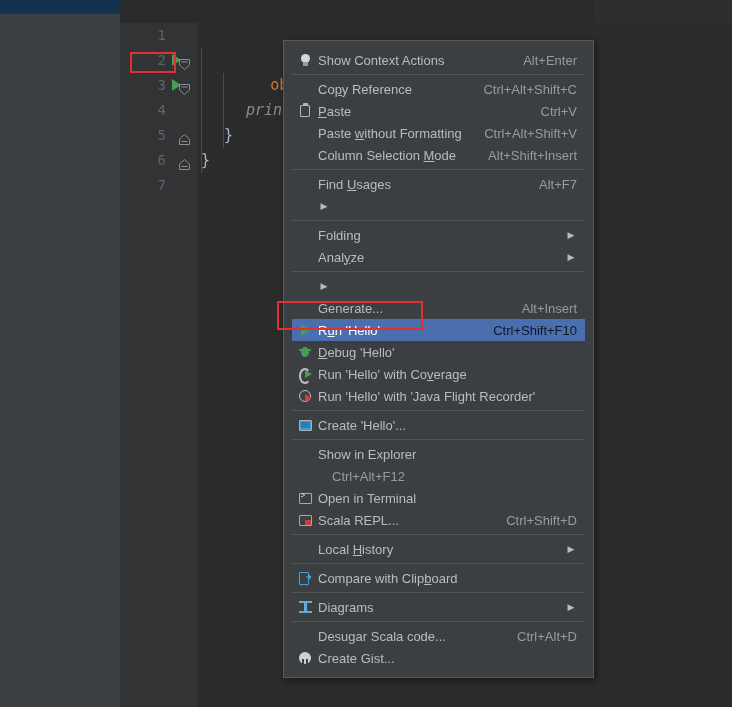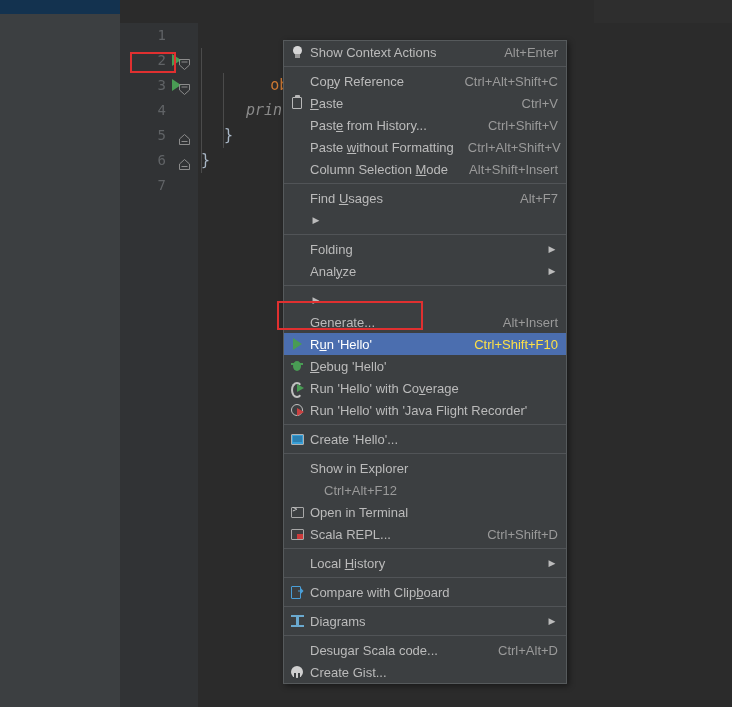--- a/index.html
+++ b/index.html
@@ -84,26 +84,26 @@
   .annot {
     position: absolute;
     border: 2px solid #e03030;
     pointer-events: none;
     z-index: 60;
   }
 
   
   .menu {
     position: absolute; left: 283px; top: 40px;
-    width: 284px;
+    width: 311px;
     background: #3c3f41;
     border: 1px solid #565a5c;
     box-shadow: 2px 2px 6px rgba(0,0,0,0.45);
     z-index: 40;
-    padding: 0;
+    padding: 8px;
   }
   .mi {
     position: relative;
     display: flex; align-items: center;
     height: 22px;
     padding: 0 8px 0 0;
     color: #bbbbbb;
     font-size: 13px;
     font-family: "Liberation Sans", sans-serif;
     cursor: default;
@@ -111,21 +111,21 @@
   .mi.selected { background: #4b6eaf; color: #ffffff; justify-content: flex-end; }
   .mi .ic {
     flex: 0 0 26px; width: 26px; height: 22px;
     display: flex; align-items: center; justify-content: center;
   }
   .mi .lbl { flex: 1 1 auto; white-space: nowrap; }
   .mi .acc {
     flex: 0 0 auto; color: #9a9a9a; font-size: 13px;
     padding-left: 14px; white-space: nowrap;
   }
-  .mi.selected .acc { color: #fde047; }
+  .mi.selected .acc { color: #0f172a; }
   .mi .arrow {
     flex: 0 0 auto; width: 12px; text-align: center;
     color: #bbbbbb; font-size: 9px;
   }
   .sep { height: 1px; background: #515457; margin: 3px 0; }
   u { text-decoration: underline; }
 
   
   .i-bulb { width: 11px; height: 13px; position: relative; }
   .i-bulb::before {
@@ -345,25 +345,20 @@
       </div>
       <div class="mi">
         <span class="ic">
           <span class="i-paste"></span>
         </span>
         <span class="lbl"><u>P</u>aste</span>
         <span class="acc">Ctrl+V</span>
       </div>
       <div class="mi">
         <span class="ic"></span>
-        <span class="lbl">Past<u>e</u> from History...</span>
-        <span class="acc">Ctrl+Shift+V</span>
-      </div>
-      <div class="mi">
-        <span class="ic"></span>
         <span class="lbl">Paste <u>w</u>ithout Formatting</span>
         <span class="acc">Ctrl+Alt+Shift+V</span>
       </div>
       <div class="mi">
         <span class="ic"></span>
         <span class="lbl">Column Selection <u>M</u>ode</span>
         <span class="acc">Alt+Shift+Insert</span>
       </div>
       <div class="sep"></div>
       <div class="mi">

